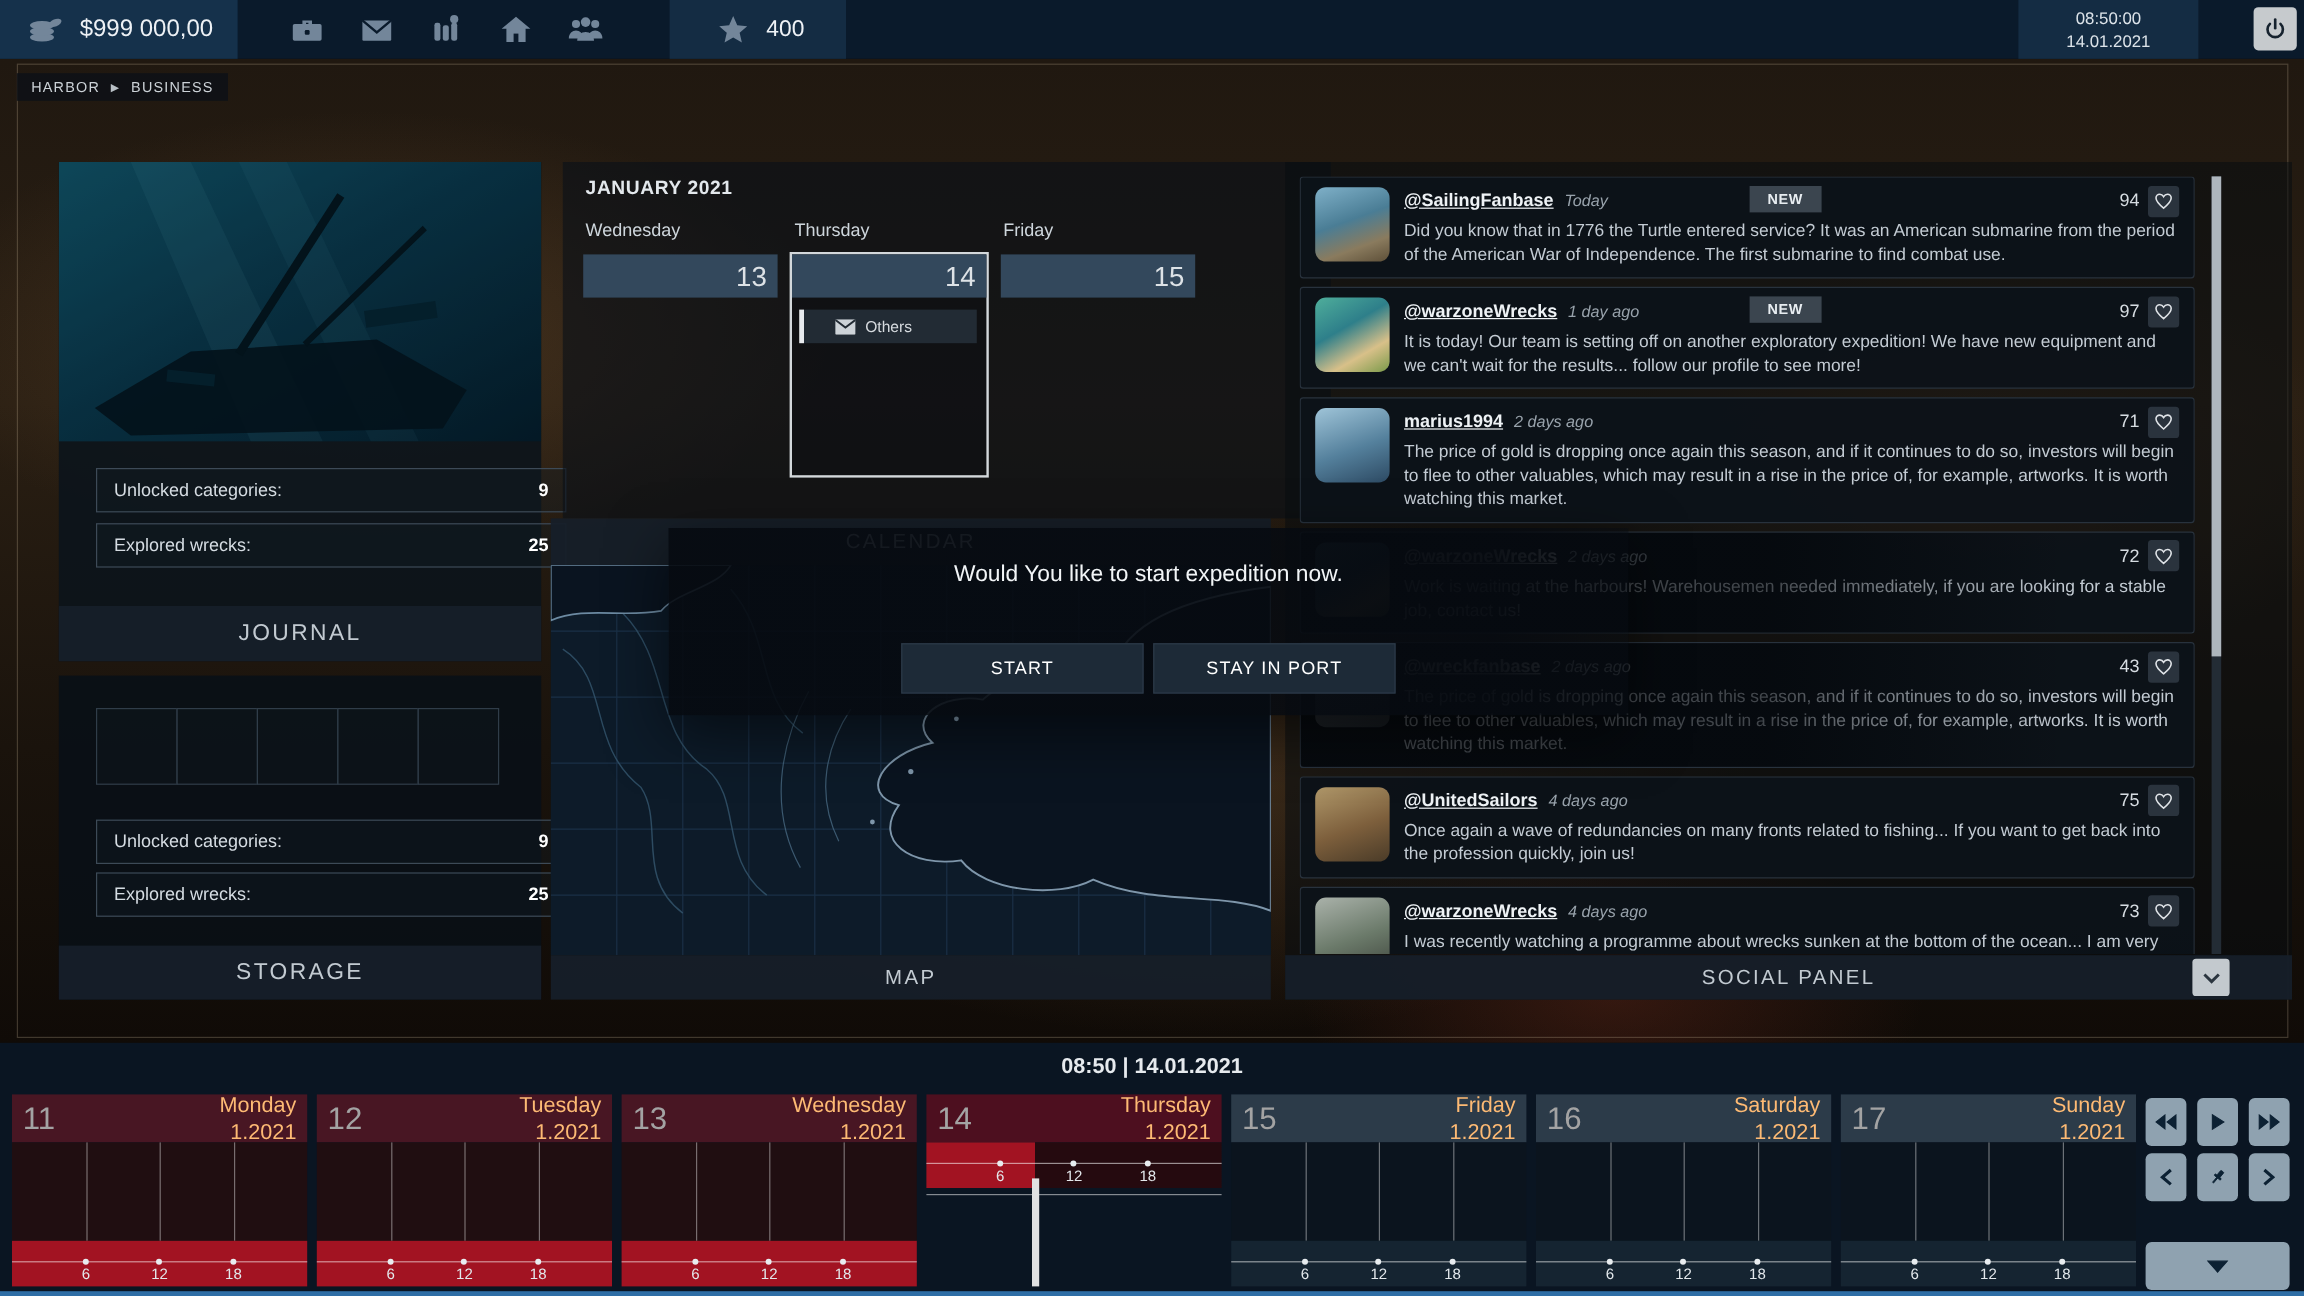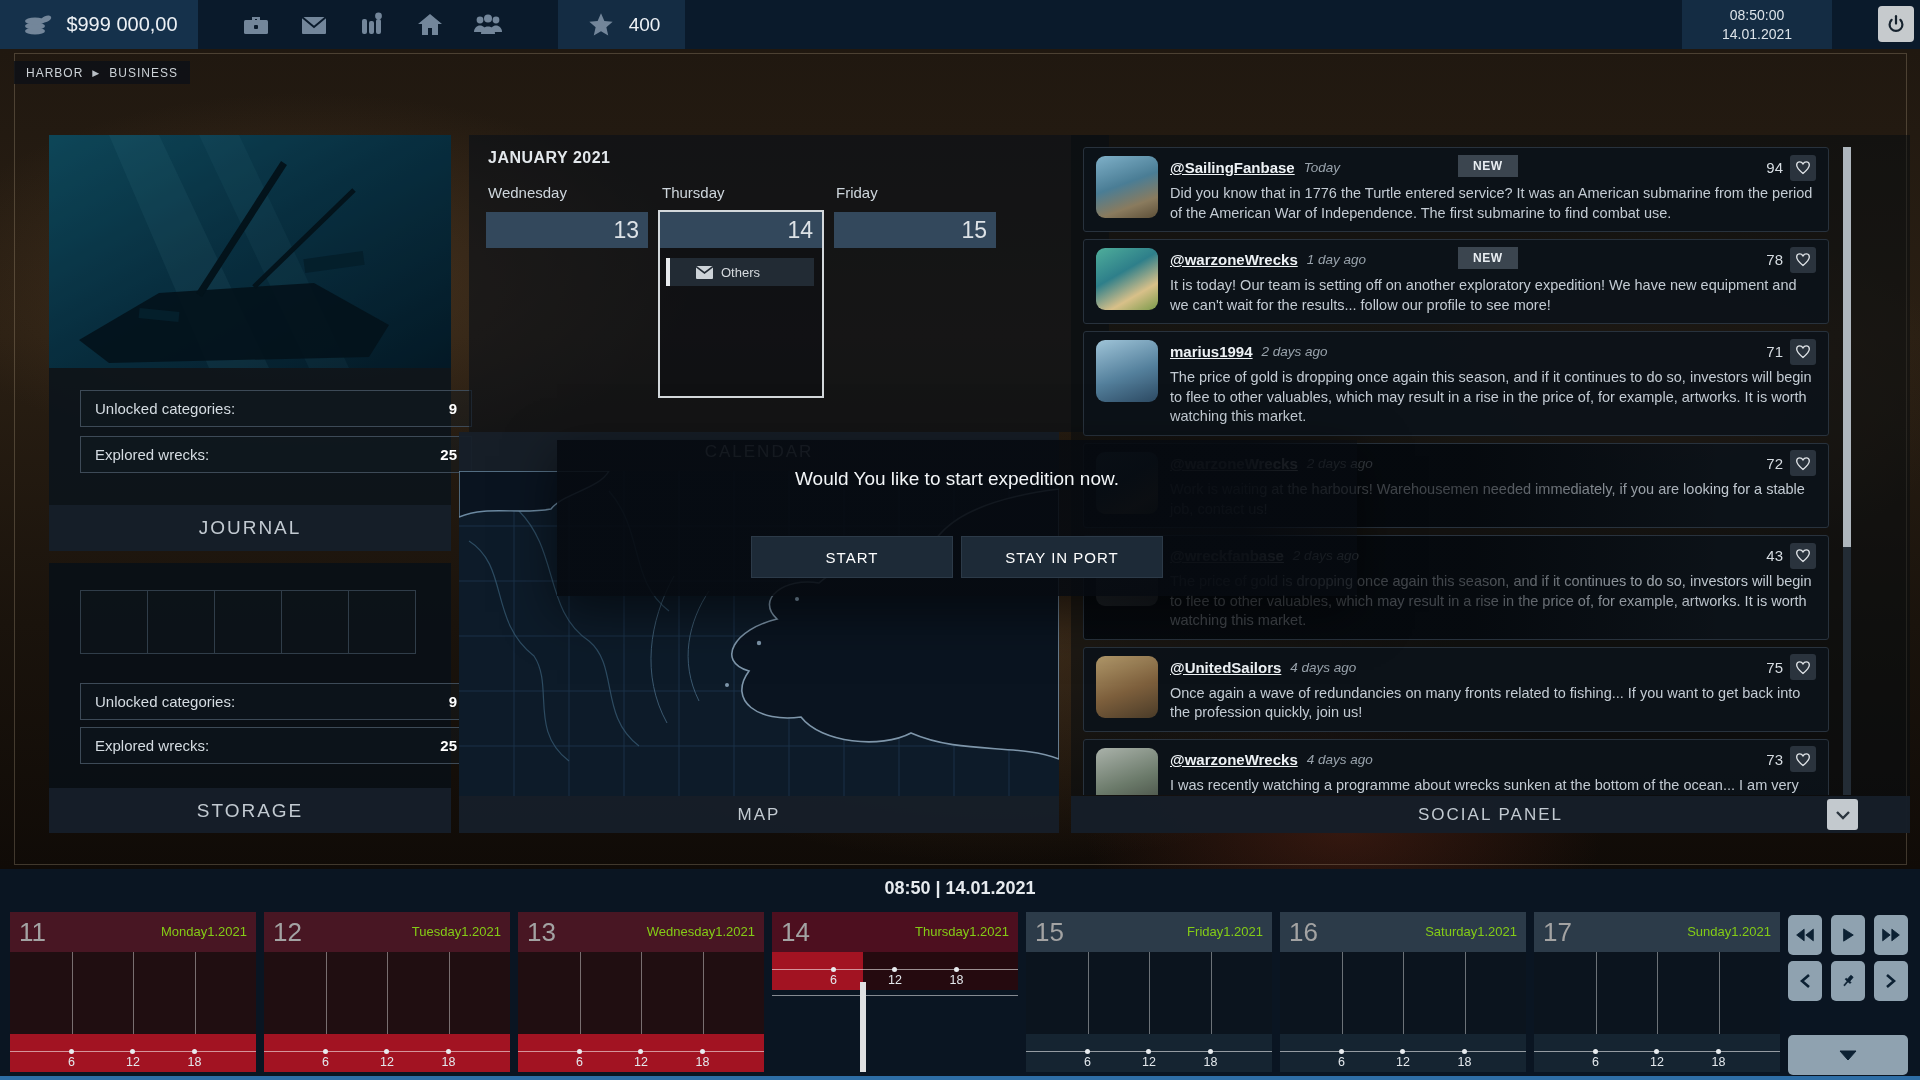--- a/index.html
+++ b/index.html
@@ -14,21 +14,21 @@
         radial-gradient(520px 300px at 86% 42%, rgba(92,62,36,.32), transparent 60%),
         radial-gradient(400px 220px at 70% 95%, rgba(160,60,40,.25), transparent 65%),
         linear-gradient(180deg,#201810 0%,#2a1f13 35%,#1a130c 70%,#100b07 100%)}
   .frame{position:absolute;left:14px;top:53px;width:1891px;height:810px;
          border:1px solid rgba(205,185,155,.26);pointer-events:none}
 
   
   .topbar{position:absolute;left:0;top:0;width:1920px;height:49px;background:#0a1a2b}
   .tb-block{position:absolute;top:0;height:49px;display:flex;align-items:center;justify-content:center;gap:10px}
   .tb-money{left:0;width:198px;background:#15314b;font-size:20px;color:#edf1f5}
-  .tb-star{left:558px;width:127px;background:#142c43;font-size:19px;color:#eef2f6}
+  .tb-star{left:558px;width:147px;background:#142c43;font-size:19px;color:#eef2f6}
   .tb-clock{left:1682px;width:150px;background:#142c43;flex-direction:column;gap:0;
             font-size:14px;line-height:1.35;color:#dce3e9;text-align:center}
   .tb-nav{position:absolute;left:238px;top:0;height:49px;display:flex;align-items:center;gap:22px}
   .icon-btn{width:36px;height:36px;display:flex;align-items:center;justify-content:center}
   .tb-ic{fill:#73869a}
   .power-btn{position:absolute;left:1878px;top:6px;width:36px;height:36px;background:#c6cacd;
              border-radius:4px;display:flex;align-items:center;justify-content:center}
 
   
   .crumb{position:absolute;left:14px;top:61px;height:23px;background:rgba(13,17,22,.85);
@@ -115,21 +115,21 @@
                 border-radius:3px;display:flex;align-items:center;justify-content:center}
 
   
   .timeline{position:absolute;left:0;top:869px;width:1920px;height:211px;background:#0a1522}
   .tl-title{position:absolute;left:0;width:100%;top:9px;text-align:center;
             font-size:18px;font-weight:bold;color:#e6eaee}
   .tday{position:absolute;top:43px;width:246px;height:160px}
   .tday-head{height:40px;display:flex;justify-content:space-between;align-items:center;
              padding:0 9px;box-sizing:border-box}
   .tday-num{font-size:26px;color:#a3a3a3}
-  .tday-meta{text-align:right;font-size:13px;line-height:1.25;color:#84cc16;display:flex;}
+  .tday-meta{text-align:right;font-size:18px;line-height:1.25;color:#fdba74;display:flex;flex-direction:column}
   .tday-body{position:relative;height:82px}
   .vl{position:absolute;top:0;bottom:0;width:1px;background:rgba(255,255,255,.4)}
   .v1{left:25%}.v2{left:50%}.v3{left:75%}
   .tday-strip{position:relative;height:38px}
   .hline{position:absolute;left:0;right:0;top:17px;height:1px;background:rgba(255,255,255,.55)}
   .dot{position:absolute;top:15px;width:5px;height:5px;border-radius:50%;background:#e8ecef;margin-left:-3px}
   .d1{left:25%}.d2{left:50%}.d3{left:75%}
   .hl{position:absolute;top:21px;transform:translateX(-50%);font-size:12.5px;color:#e3e8ec}
   .h1{left:25%}.h2{left:50%}.h3{left:75%}
   .tday.past .tday-head{background:#481623}
@@ -380,21 +380,21 @@
     </div>
 
     <div class="post">
       <div class="av av1"></div>
       <div class="p-main">
         <div class="p-head">
           <span class="p-user">@warzoneWrecks</span>
           <span class="p-time">1 day ago</span>
           <span class="p-new">NEW</span>
           <span class="p-likes">
-            <span>78</span>
+            <span>97</span>
             <span class="heart-box">
               <svg width="16" height="15" viewBox="0 0 24 22">
                 <path d="M12 20 C6 15 2.5 11 2.5 7.3 C2.5 4.7 4.6 2.6 7.2 2.6 C9.2 2.6 10.9 3.8 12 5.6 C13.1 3.8 14.8 2.6 16.8 2.6 C19.4 2.6 21.5 4.7 21.5 7.3 C21.5 11 18 15 12 20 Z" fill="none" stroke="#dfe3e7" stroke-width="2"></path>
                 </svg>
               </span>
           </span>
         </div>
         <div class="p-text">It is today! Our team is setting off on another exploratory expedition! We have new equipment and we can't wait for the results... follow our profile to see more!</div>
       </div>
     </div>

